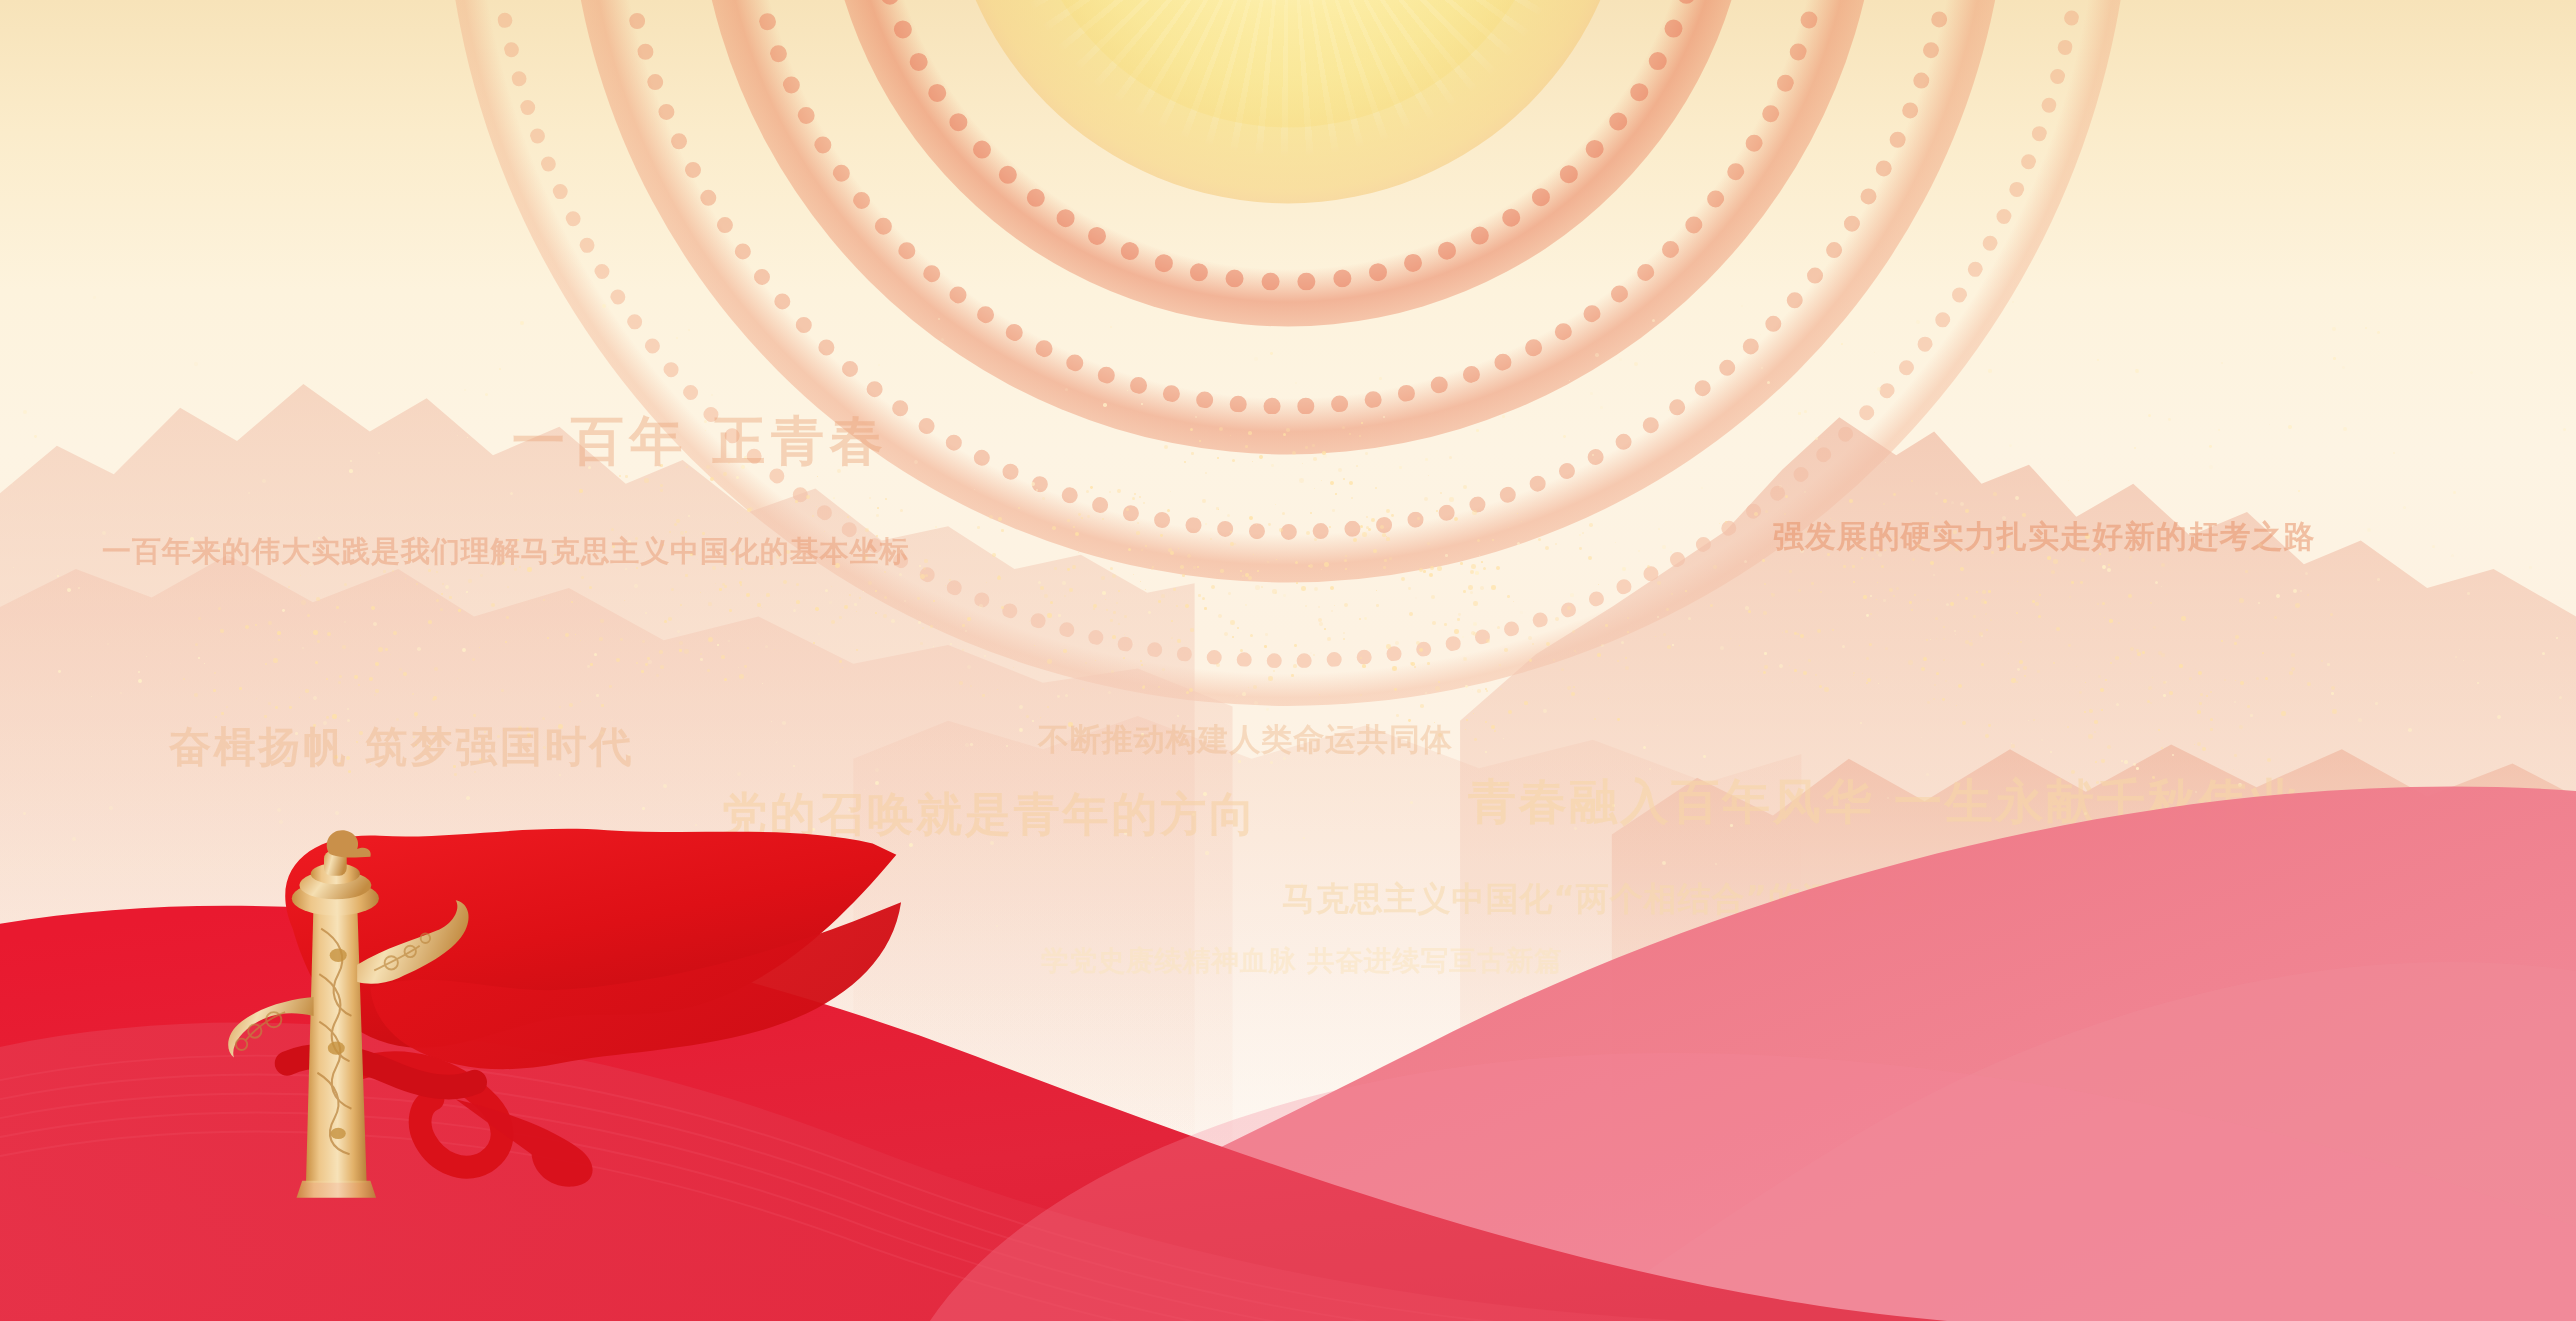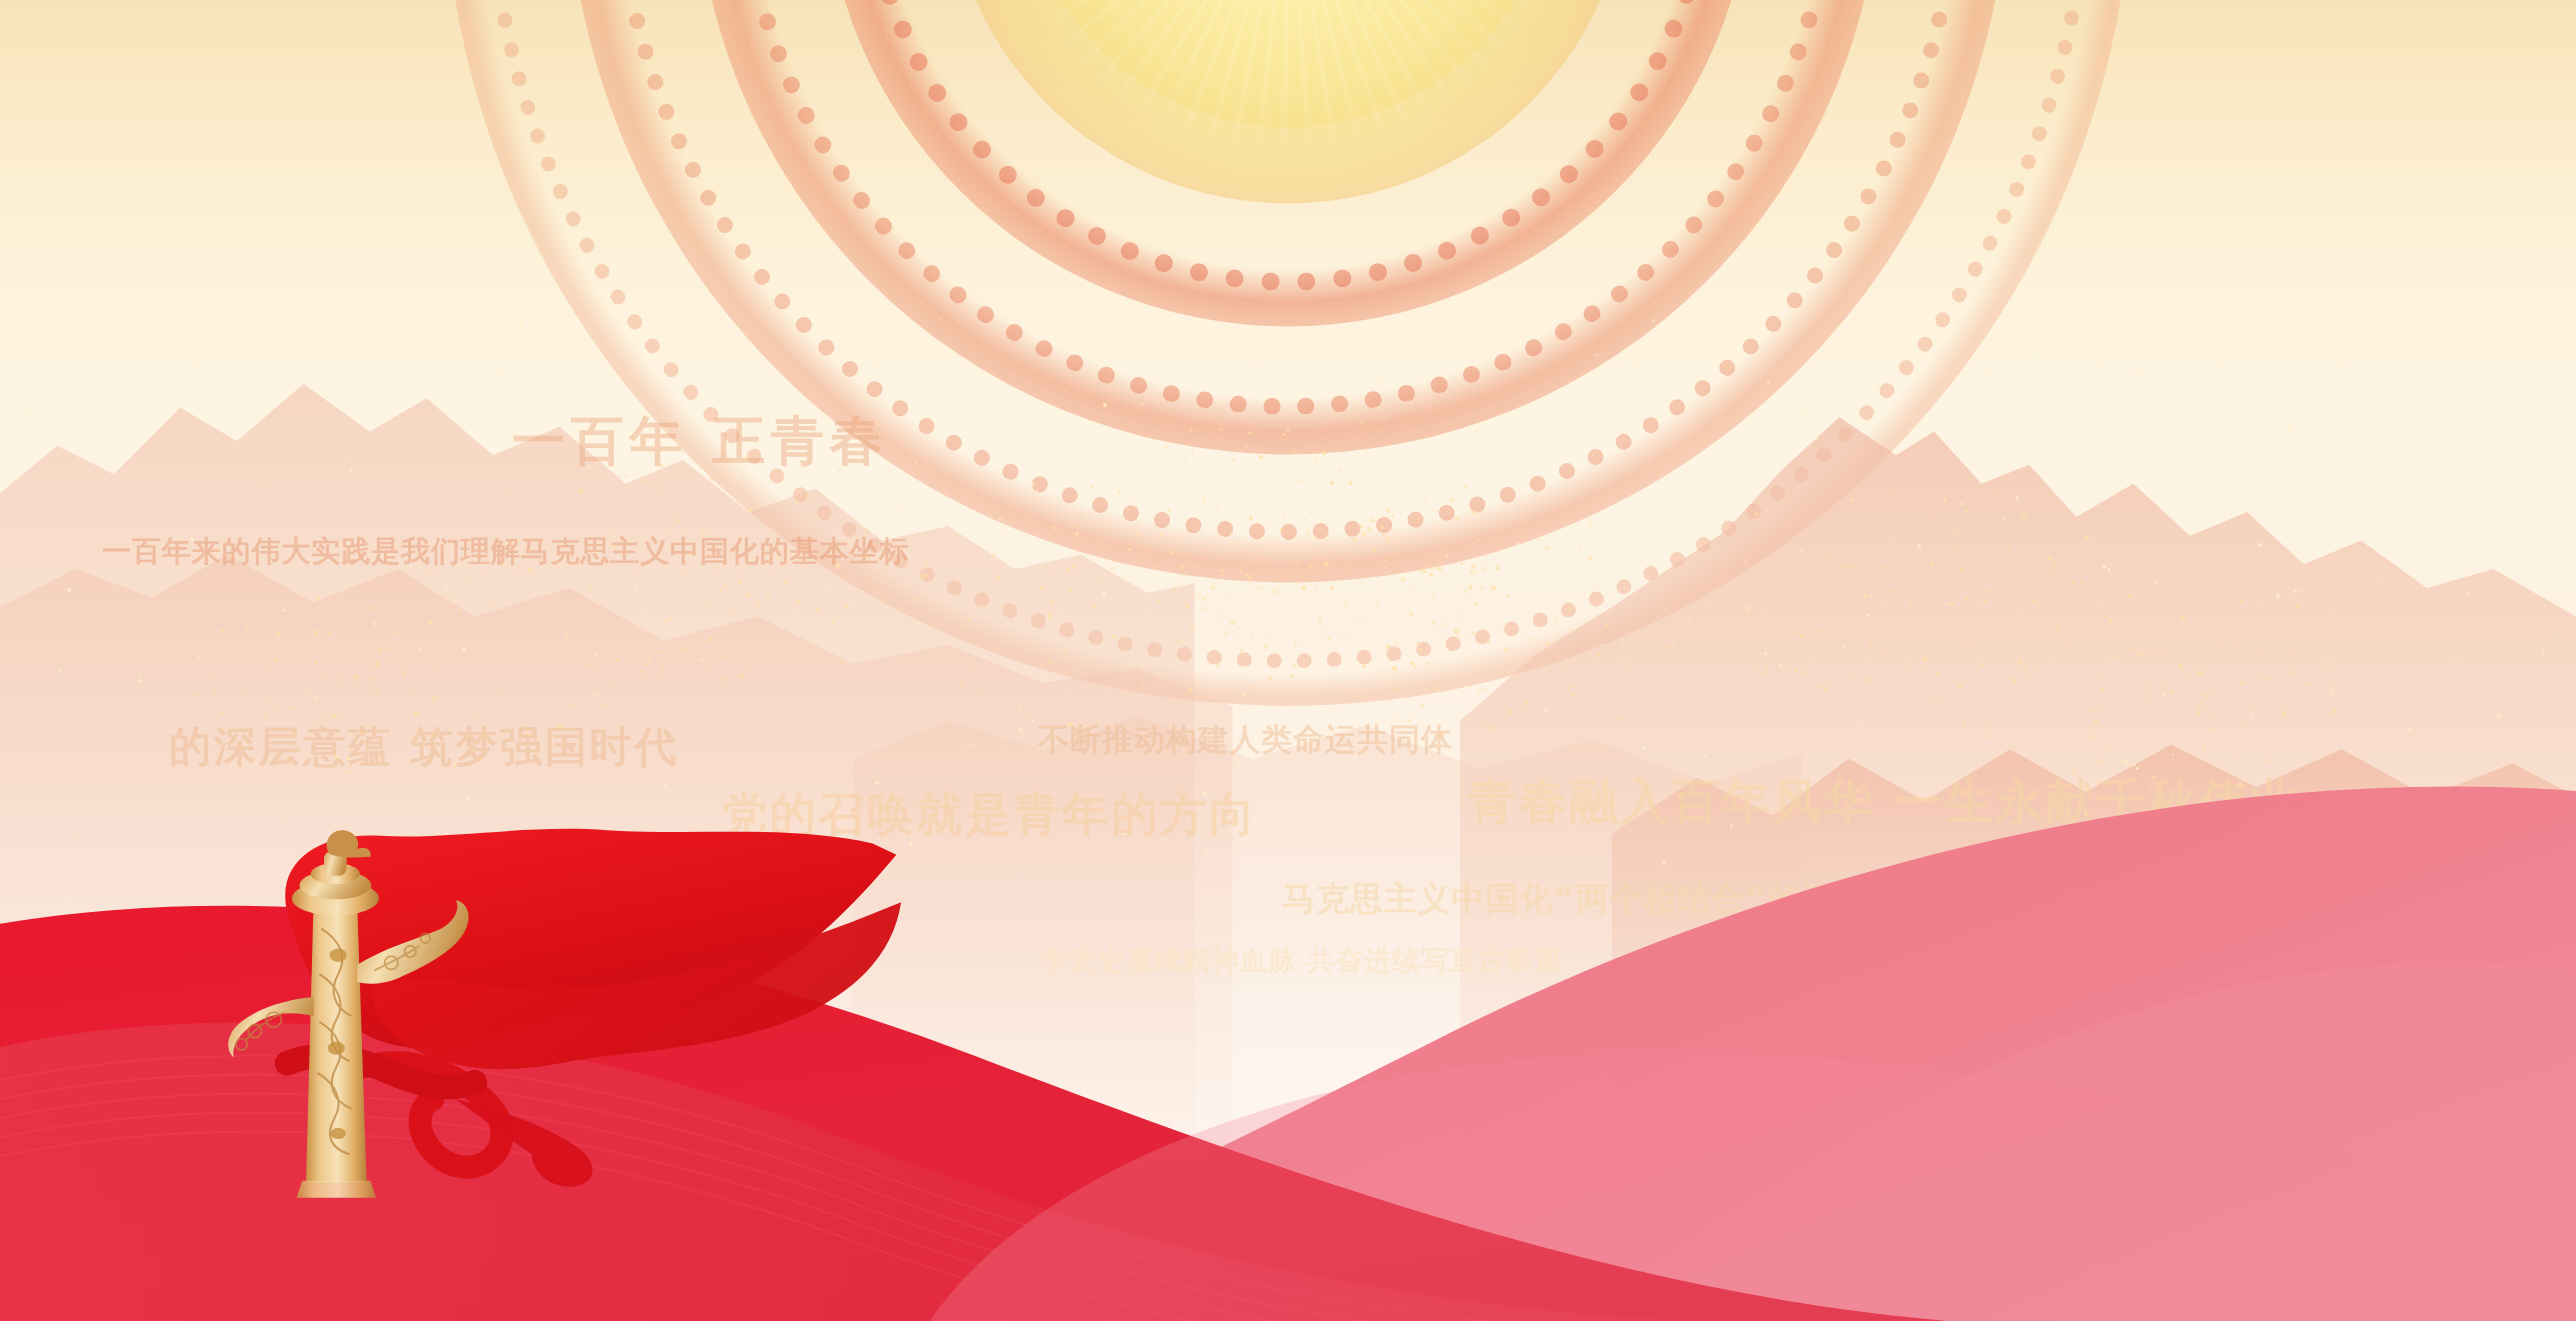--- a/index.html
+++ b/index.html
@@ -1504,22 +1504,23 @@
       <i style="left:1979px;top:632px;width:3.5px;height:3.5px;opacity:0.34;background:rgba(255,226,166,.95)"></i>
       <i style="left:2084px;top:711px;width:2.3px;height:2.3px;opacity:0.84;background:rgba(255,226,166,.95)"></i>
       <i style="left:1950px;top:602px;width:3.8px;height:3.8px;opacity:0.83;background:rgba(255,226,166,.95)"></i>
       <i style="left:2101px;top:759px;width:4.4px;height:4.4px;opacity:0.55;background:rgba(255,226,166,.95)"></i>
     </div>
 
   <div class="wm" style="left:102px; top:532px; font-size:29px; color:rgba(231,150,108,.46); letter-spacing:0.9px;">一百年来的伟大实践是我们理解马克思主义中国化的基本坐标</div>
 
   <div class="wm" style="left:512px; top:406px; font-size:53px; color:rgba(233,163,120,.42); letter-spacing:5.7px;">一百年  正青春</div>
 
-
-  <div class="wm" style="left:169px; top:719px; font-size:42px; color:rgba(238,183,140,.45); letter-spacing:2.8px;">的深层意蕴  筑梦强国时代</div>
+  <div class="wm" style="left:1773px; top:516px; font-size:31px; color:rgba(230,144,102,.52); letter-spacing:0.9px;">强发展的硬实力扎实走好新的赶考之路</div>
+
+  <div class="wm" style="left:169px; top:719px; font-size:42px; color:rgba(238,183,140,.45); letter-spacing:2.8px;">奋楫扬帆  筑梦强国时代</div>
 
   <div class="wm" style="left:1038px; top:719px; font-size:31px; color:rgba(238,186,142,.45); letter-spacing:0.9px;">不断推动构建人类命运共同体</div>
 
 
   <div class="wm" style="left:721px; top:784px; font-size:46px; color:rgba(245,208,160,.55); letter-spacing:2.8px;">党的召唤就是青年的方向</div>
 
   <div class="wm" style="left:1468px; top:770px; font-size:48px; color:rgba(246,214,166,.60); letter-spacing:2.8px;">青春融入百年风华  一生永献千秋伟业</div>
 
   <div class="wm" style="left:1282px; top:877px; font-size:33px; color:rgba(246,216,172,.55); letter-spacing:0.9px;">马克思主义中国化“两个相结合”的深层意蕴</div>
 

